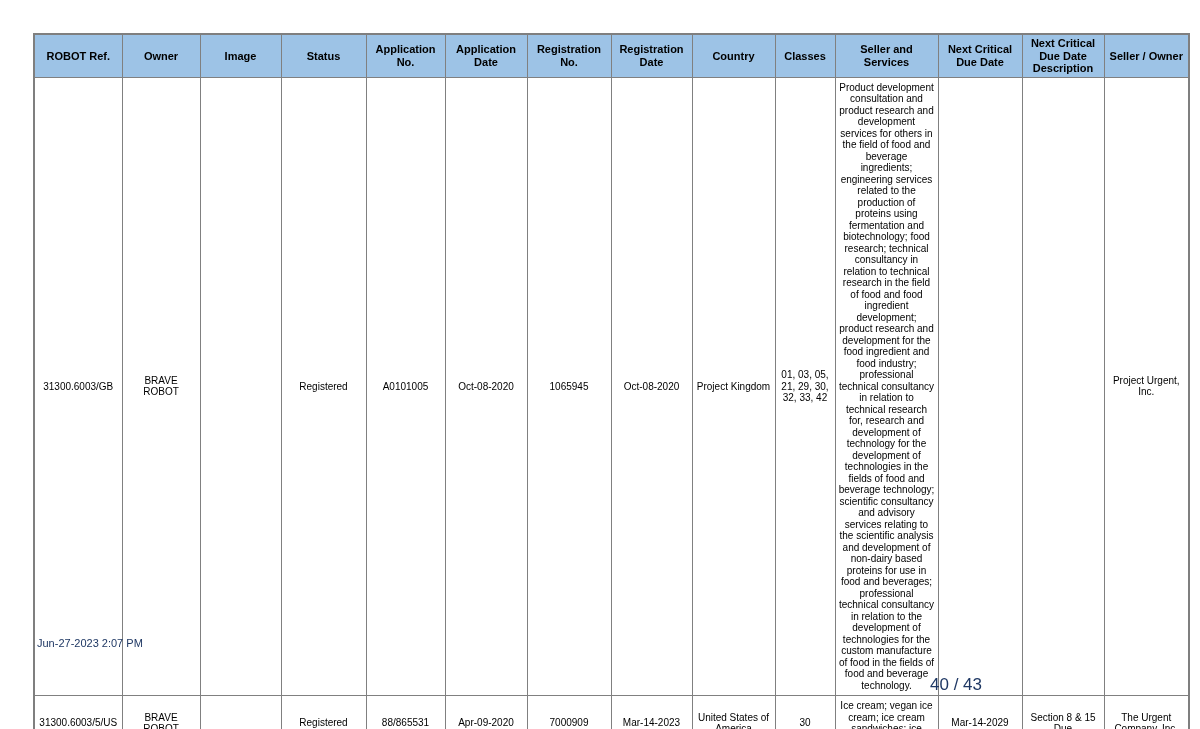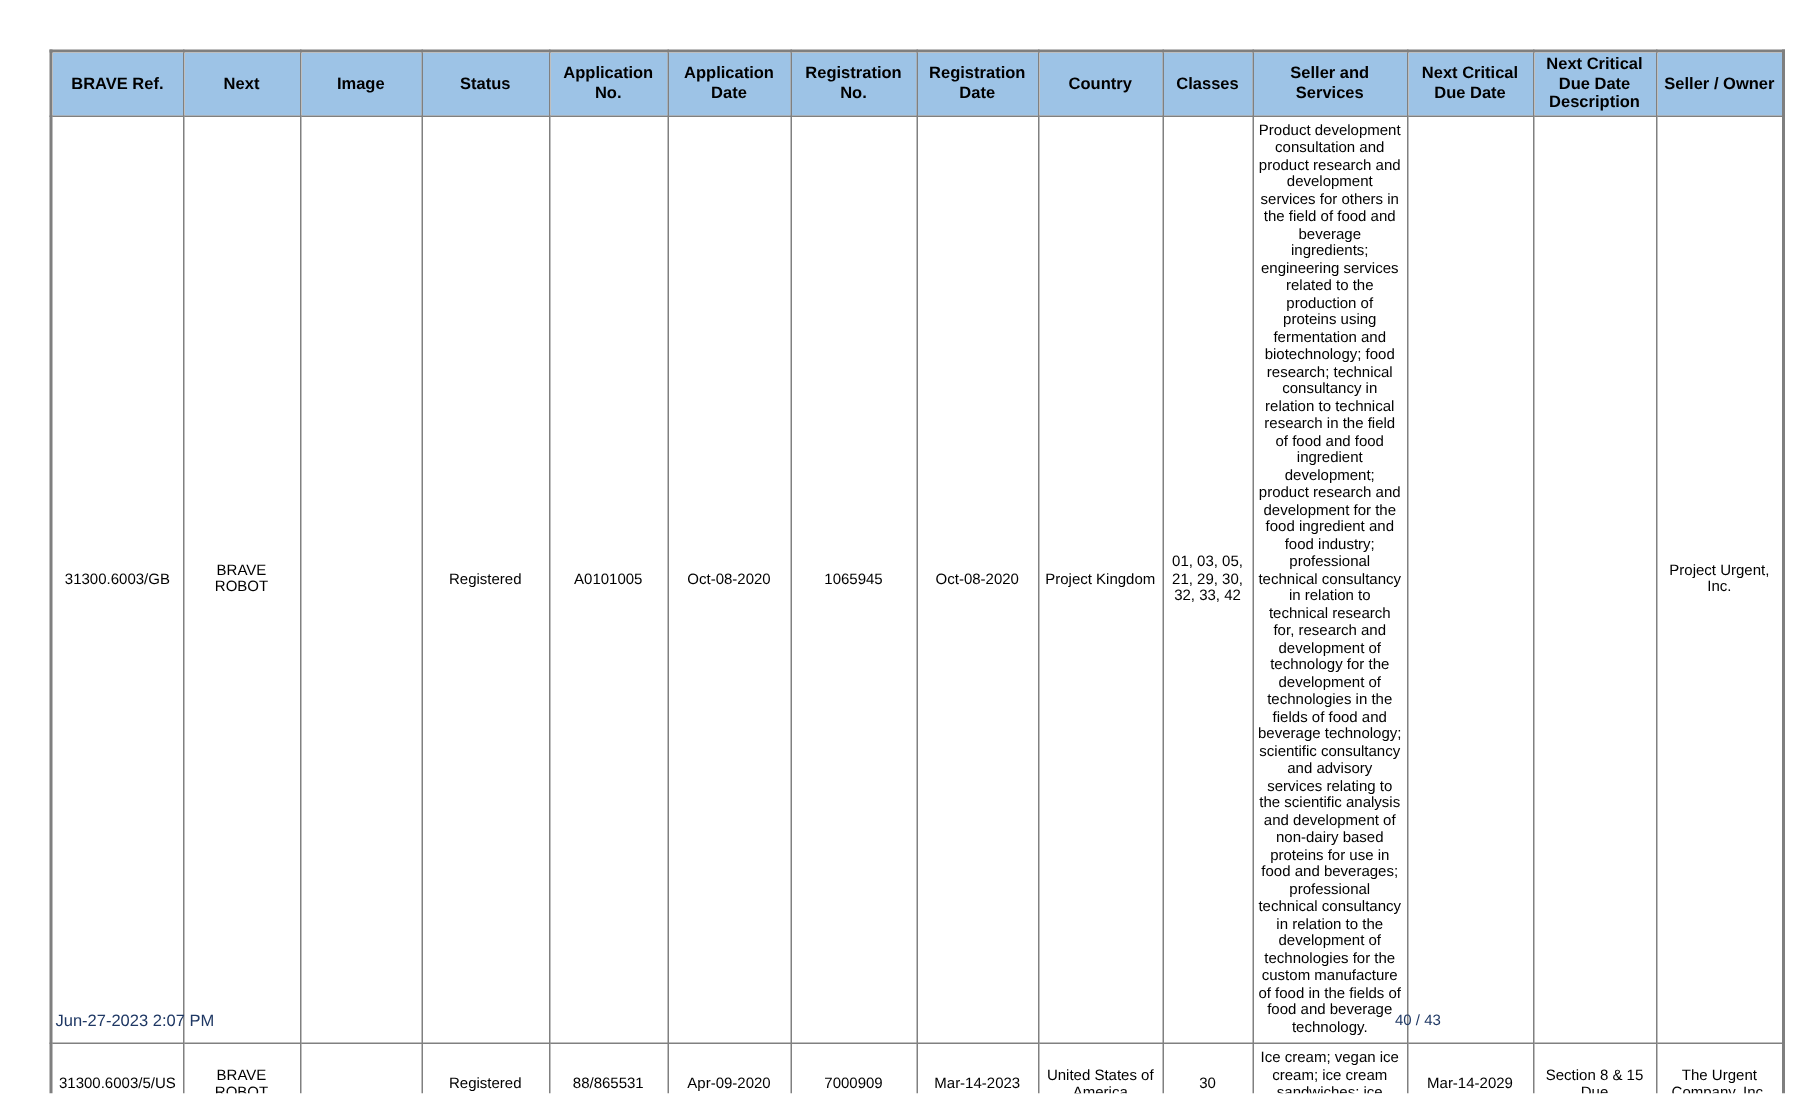--- a/index.html
+++ b/index.html
@@ -55,29 +55,29 @@
     text-align: left;
     vertical-align: top;
     line-height: 11px;
     padding: 2px 3px 2px 4px;
   }
   td.cell-atty { overflow-wrap: anywhere; margin-top: 36px; }
   td.cell-mark { padding: 2px 10px; }
   .footer-datetime {
     position: absolute;
     left: 37px;
-    top: 675px;
+    top: 637px;
     font-size: 11px;
     color: #1f3864;
   }
   .footer-page {
     position: absolute;
     left: 930px;
     top: 675px;
-    font-size: 10px;
+    font-size: 17px;
     color: #1f3864;
   }
 </style>
 </head>
 <body>
 
 <div class="page">
 
   <table class="report-table">
     <colgroup>
@@ -91,22 +91,22 @@
         <col style="width:81px">
       <col style="width:83px">
         <col style="width:60px">
         <col style="width:103px">
         <col style="width:84px">
       <col style="width:82px">
         <col style="width:85px">
     </colgroup>
     <thead>
       <tr>
-        <th>BRAVE Ref.</th>
-        <th>Next</th>
+        <th>ROBOT Ref.</th>
+        <th>Owner</th>
         <th>Image</th>
         <th>Status</th>
         <th>Application No.</th>
         <th>Application Date</th>
         <th>Registration No.</th>
         <th>Registration Date</th>
         <th>Country</th>
         <th>Classes</th>
         <th>Seller and Services</th>
         <th>Next Critical Due Date</th>

